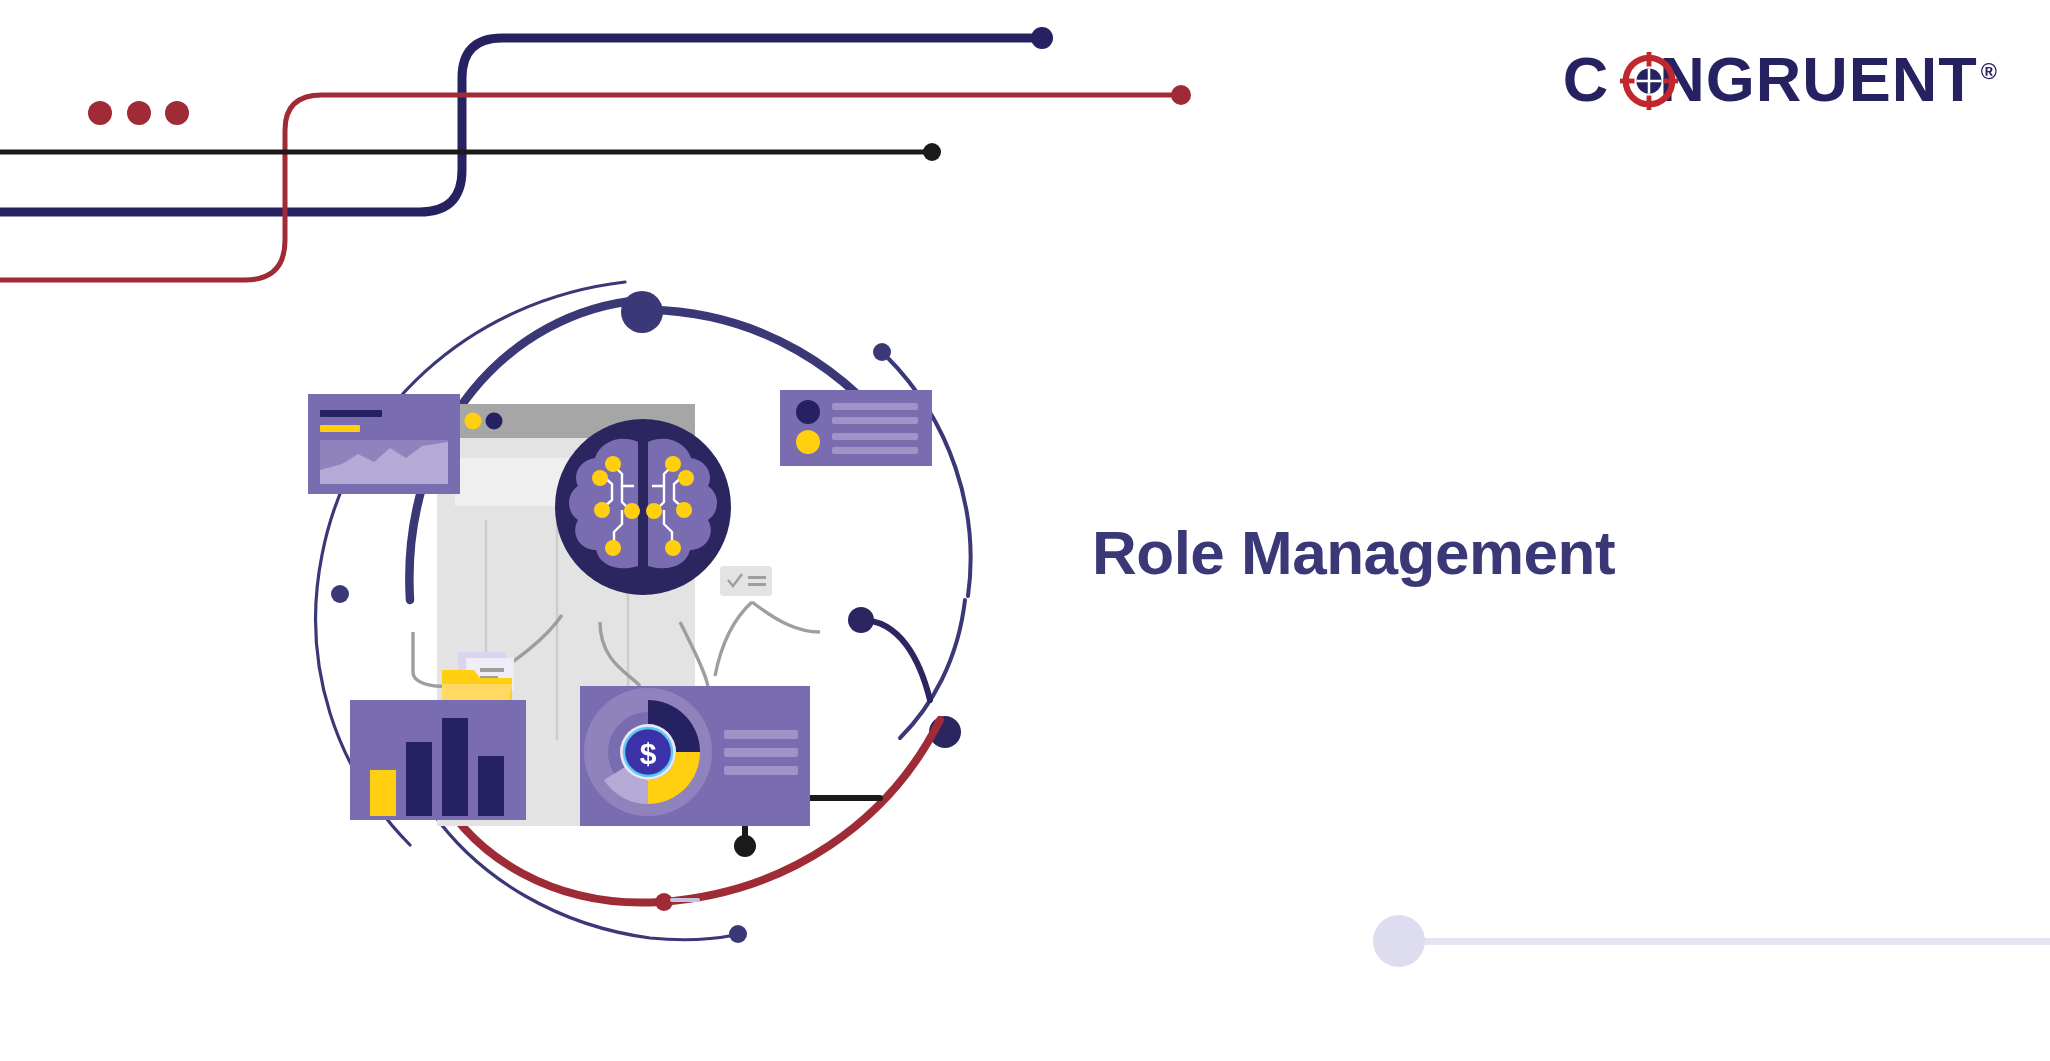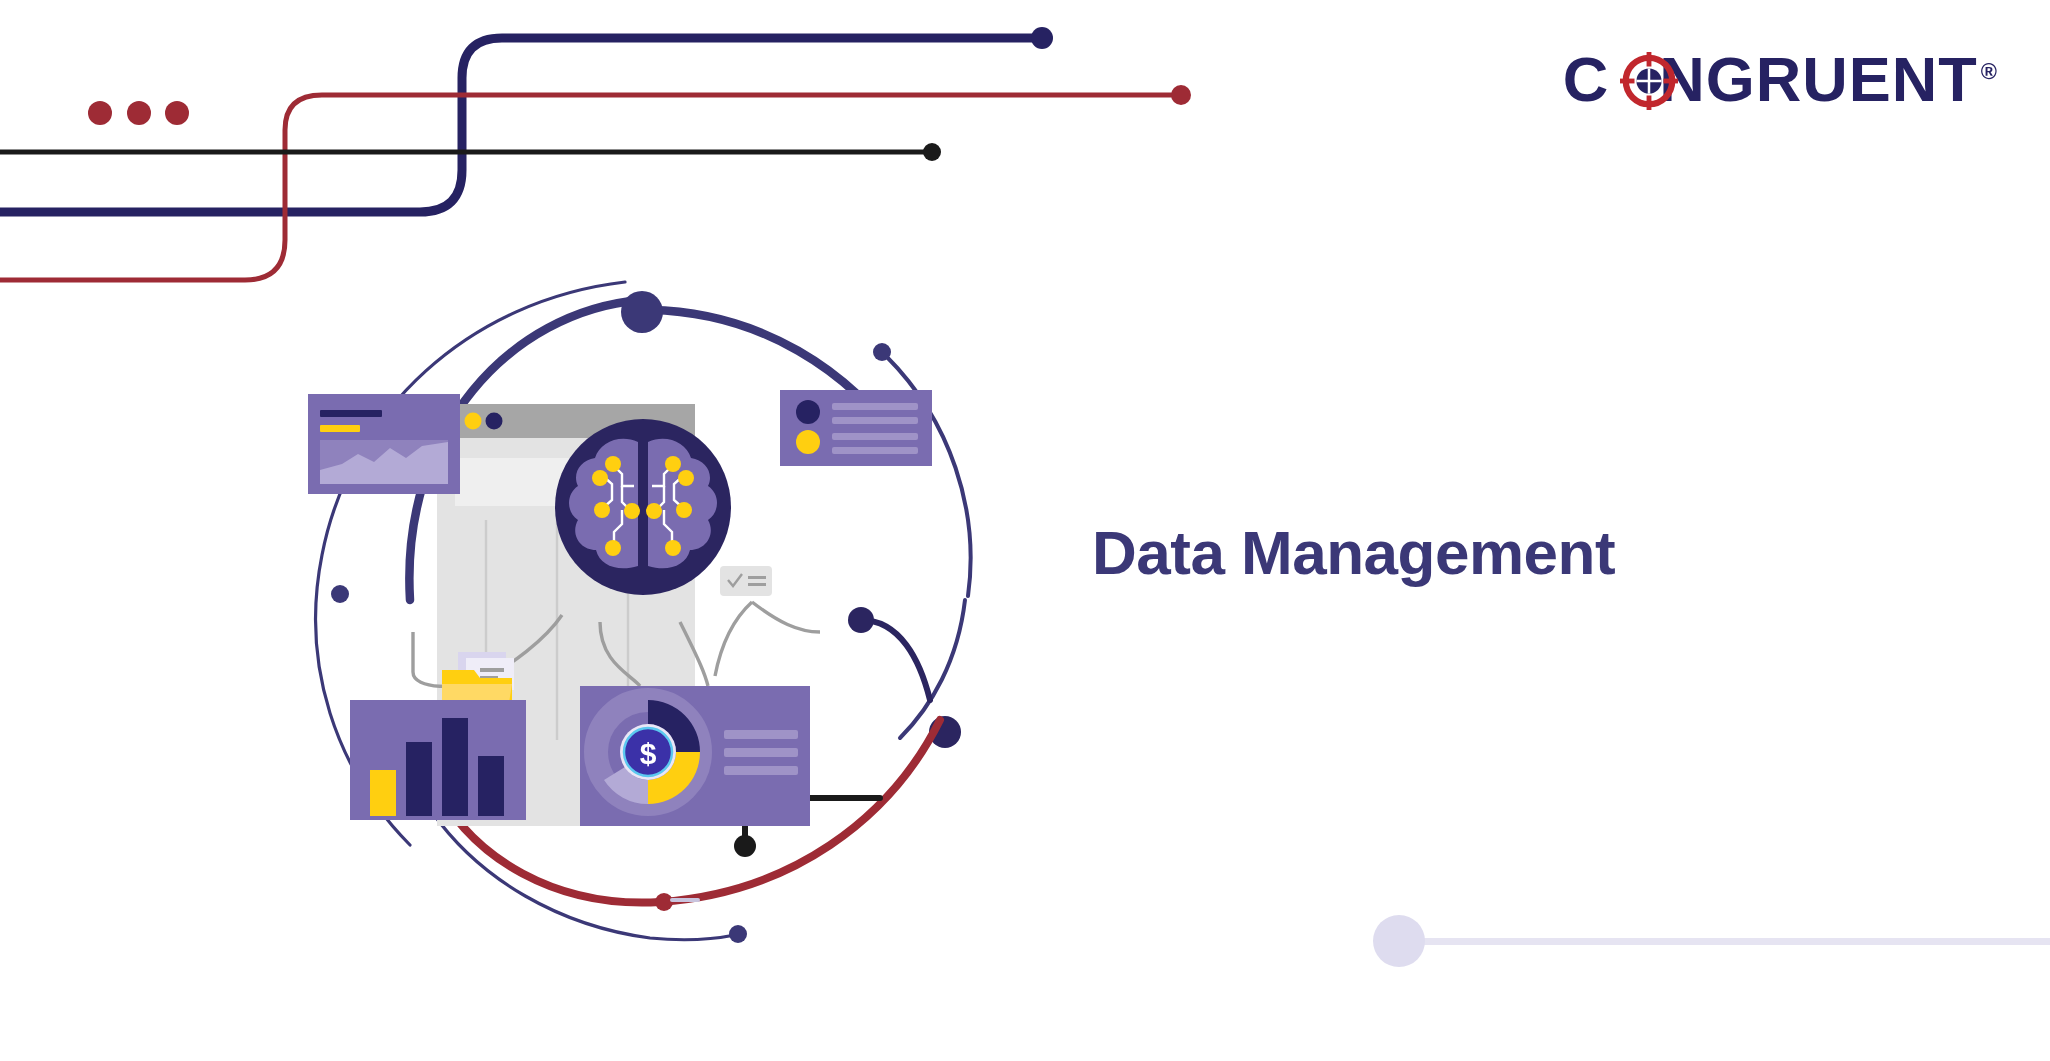--- a/index.html
+++ b/index.html
@@ -125,21 +125,21 @@
         <line x1="30" y1="45" x2="30" y2="60" stroke="#c1272d" stroke-width="5"></line>
         <line x1="0" y1="30" x2="15" y2="30" stroke="#c1272d" stroke-width="5"></line>
         <line x1="45" y1="30" x2="60" y2="30" stroke="#c1272d" stroke-width="5"></line>
         <line x1="30" y1="17" x2="30" y2="43" stroke="#ffffff" stroke-width="2.6"></line>
         <line x1="17" y1="30" x2="43" y2="30" stroke="#ffffff" stroke-width="2.6"></line>
       </svg>
     </div>
   </div>
 
   <h1 class="headline">
-    <span class="l2">Data Management</span>
+    <span class="l2">Role Management</span>
   </h1>
 
   <div class="illo">
     <svg viewBox="0 0 640 650" width="640" height="650">
 
       <g>
         <rect x="137" y="134" width="258" height="34" fill="#a6a6a6"></rect>
         <rect x="137" y="168" width="258" height="388" fill="#e3e3e3"></rect>
 
         <rect x="155" y="188" width="224" height="48" fill="#efefef"></rect>

